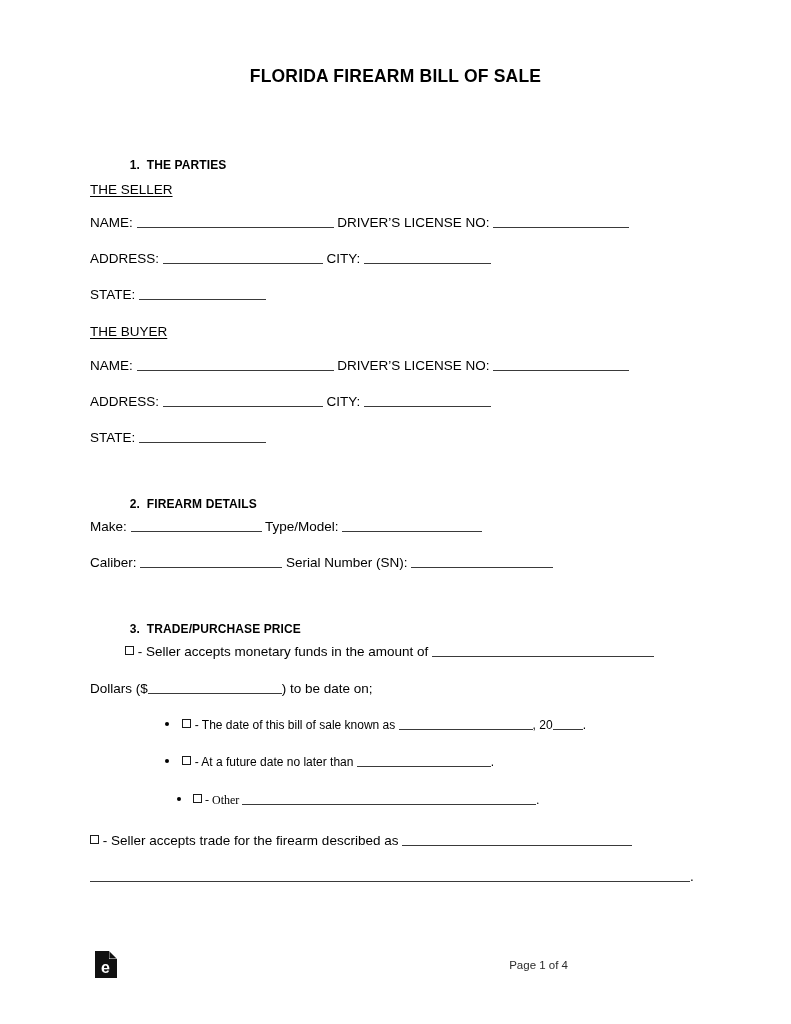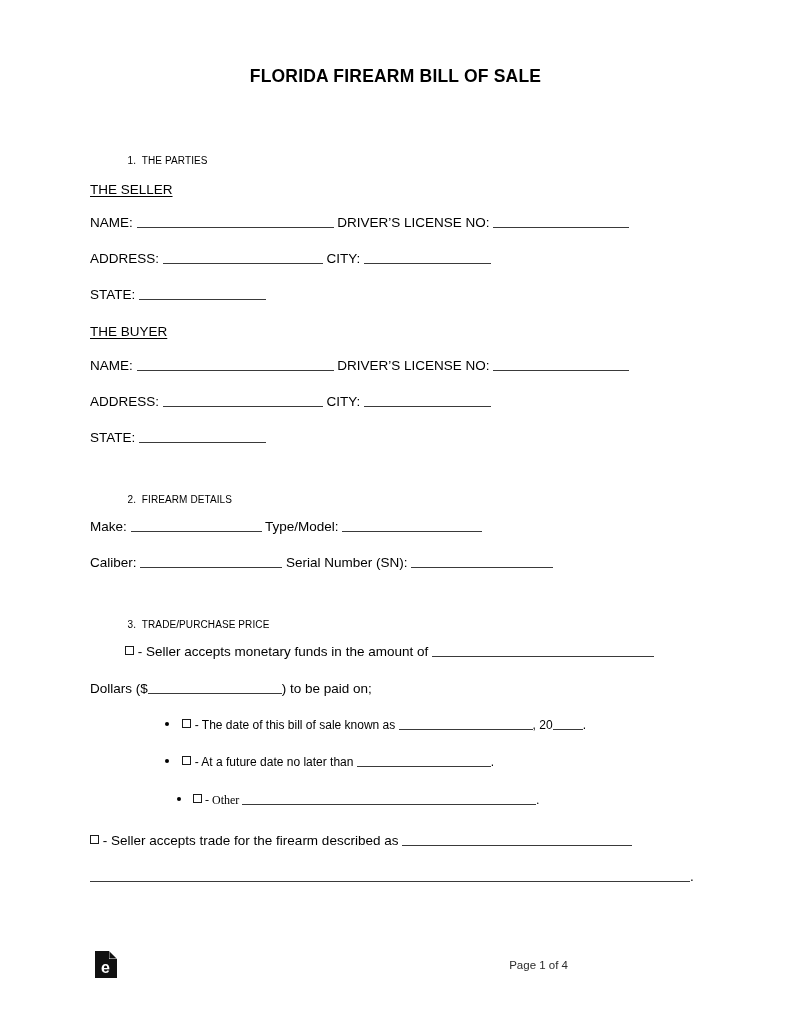--- a/index.html
+++ b/index.html
@@ -36,22 +36,22 @@
   }
 
   
   .body-col {
     position: absolute;
     left: 90px;
     width: 605px;
   }
 
   .section-head {
-    font-size: 10px;
-    font-weight: normal;
+    font-size: 12px;
+    font-weight: bold;
     letter-spacing: 0.1px;
     white-space: pre;
   }
   .section-head .num { display: inline; }
 
   .sub-head {
     font-size: 13.5px;
     text-decoration: underline;
     text-underline-offset: 2px;
     display: inline-block;
@@ -195,21 +195,21 @@
   </div>
 
   <div class="body-col field-line" style="top:644px;padding-left:35px;">
     <span class="cbox"></span>
     <span>-</span>
     <span>Seller accepts monetary funds in the amount of</span>
     <span class="blank" style="width:222px;"></span>
   </div>
 
   <div class="body-col field-line" style="top:681px;">
-    <span>Dollars ($</span><span class="blank" style="width:134px;"></span><span>) to be paid on;</span>
+    <span>Dollars ($</span><span class="blank" style="width:134px;"></span><span>) to be date on;</span>
   </div>
 
   <div class="body-col bullet-row" style="left:165px; top:718px; width:540px;">
     <span class="bullet-dot"></span><span>&nbsp;&nbsp;&nbsp;&nbsp;</span><span class="cbox"></span>
     <span>-</span>
     <span>The date of this bill of sale known as</span>
     <span class="blank" style="width:134px;"></span><span>, 20</span><span class="blank" style="width:30px;"></span><span>.</span>
   </div>
 
   <div class="body-col bullet-row" style="left:165px; top:755px; width:540px;">

